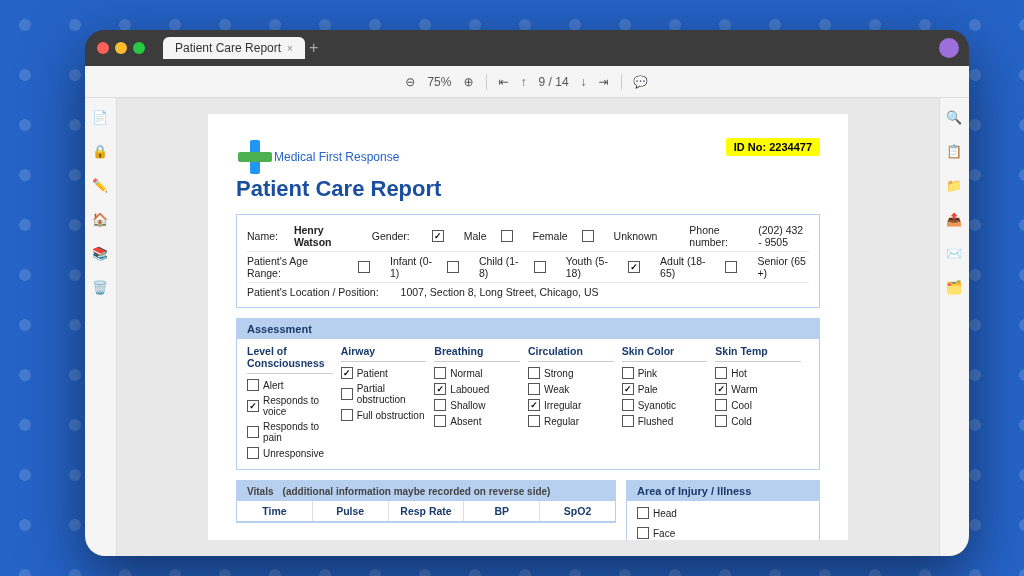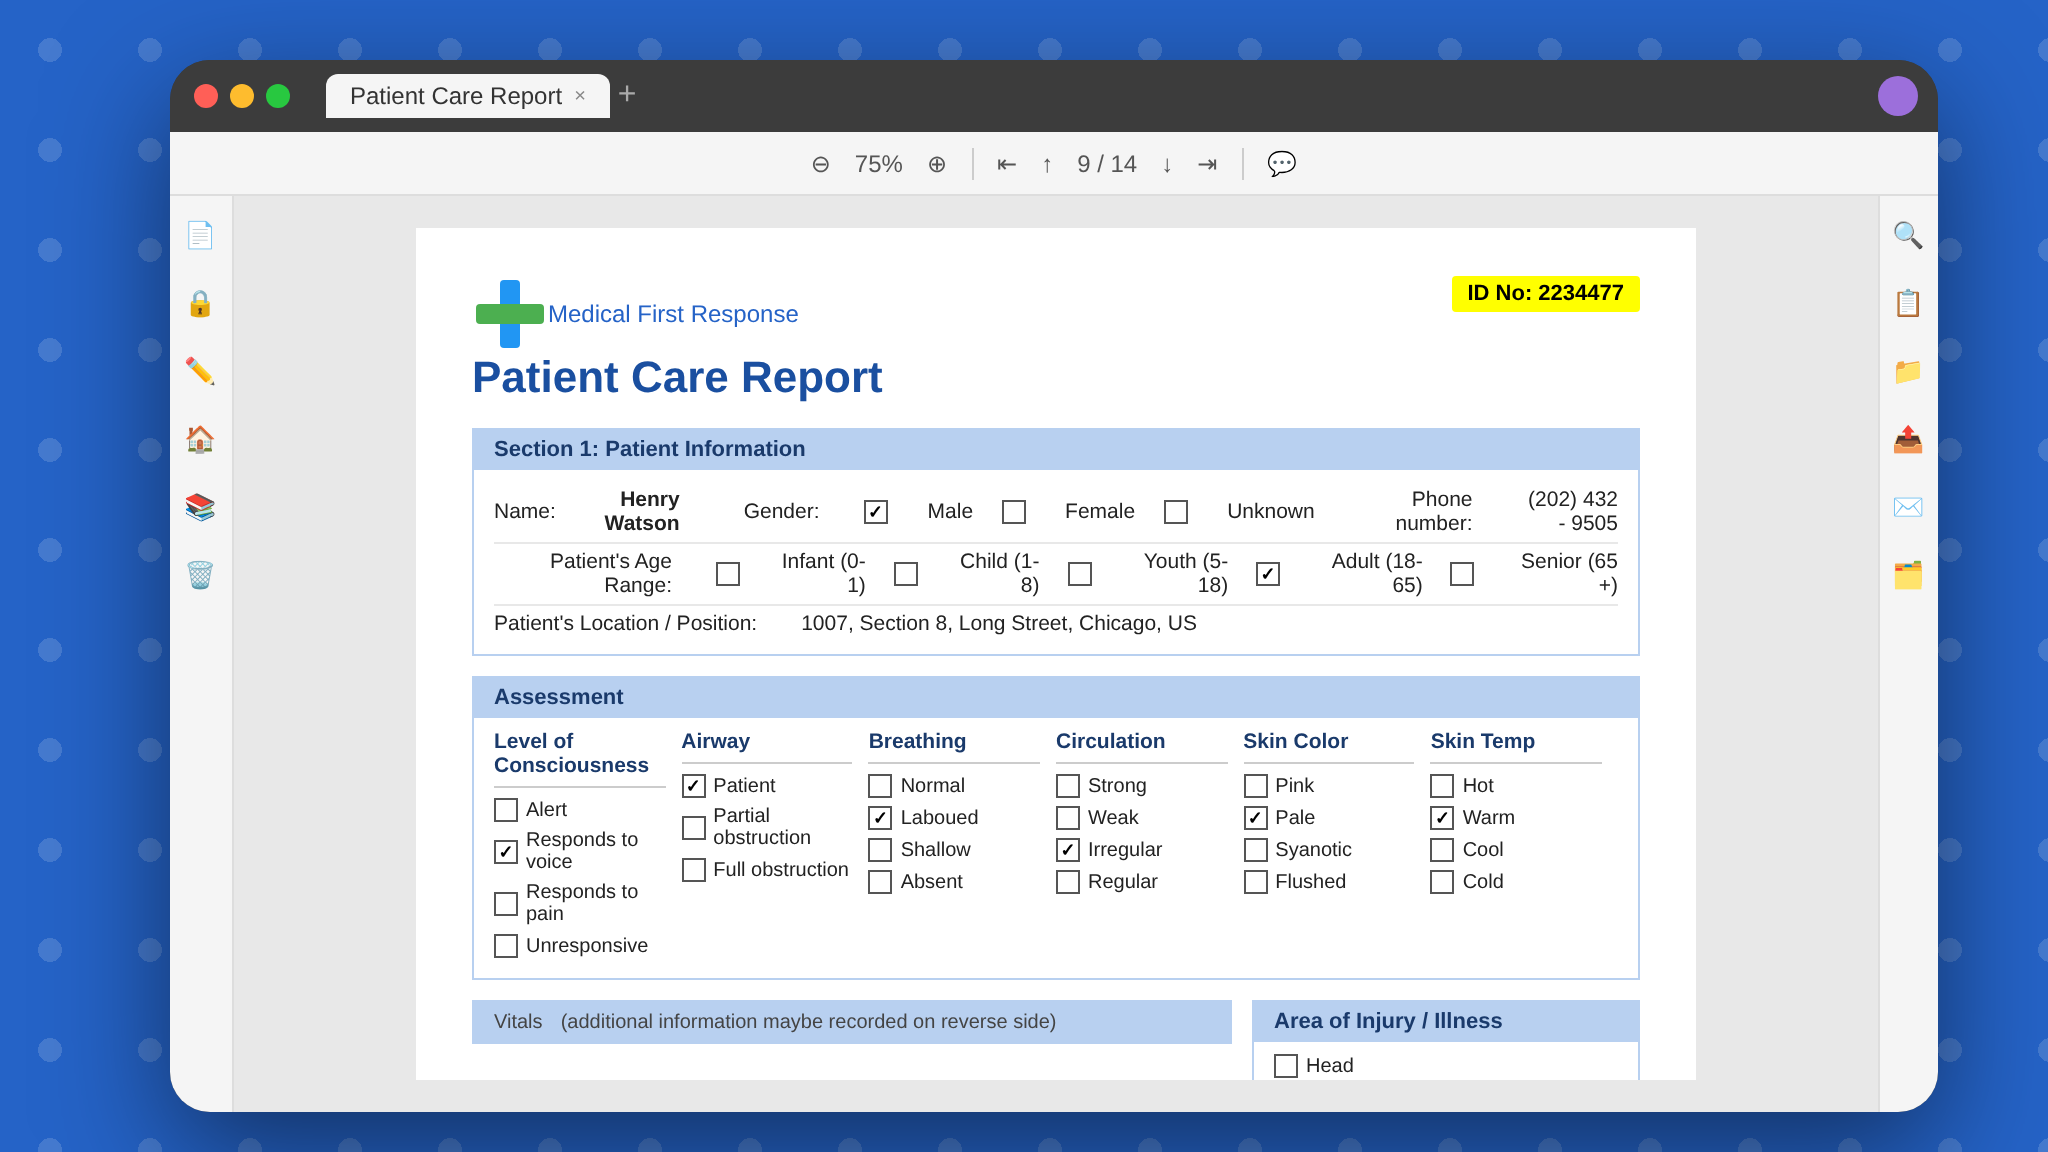--- a/index.html
+++ b/index.html
@@ -234,21 +234,20 @@
       padding: 6px 10px;
     }
 
     .info-row {
       display: flex;
       align-items: center;
       gap: 16px;
       padding: 3px 0;
       font-size: 10.5px;
       border-bottom: 1px solid #e8e8e8;
-      text-align: right;
     }
 
     .info-row:last-child {
       border-bottom: none;
     }
 
     .checkbox-group {
       display: flex;
       align-items: center;
       gap: 14px;
@@ -315,21 +314,21 @@
 
     .vitals-header {
       background: #b8d0f0;
       padding: 4px 10px;
       font-weight: 700;
       font-size: 11px;
       color: #1a3a6b;
     }
 
     .vitals-header span {
-      font-weight: 400;
+      font-weight: 700;
       font-size: 10px;
       color: #444;
     }
 
     .vitals-table-header {
       display: flex;
       border-bottom: 1px solid #b8d0f0;
     }
 
     .vitals-col {
@@ -457,21 +456,20 @@
                 <rect x="2" y="14" width="34" height="10" rx="2" fill="#4CAF50"></rect>
               </svg>
               <div class="logo-title">Medical First Response</div>
             </div>
             <div class="doc-title">Patient Care Report</div>
           </div>
           <div class="id-badge">ID No: 2234477</div>
         </div>
 
         <div class="section-box">
-          <div class="section-header">Section 1: Patient Information</div>
           <div class="section-content">
 
             <div class="info-row">
               <span>Name:</span>
               <span style="font-weight:600; margin-right:16px;">Henry Watson</span>
               <span style="margin-right:6px;">Gender:</span>
               <div class="checkbox-group">
                 <div class="checkbox-item">
                   <div class="cb checked"></div>
                   <span>Male</span>
@@ -648,20 +646,27 @@
         </div>
 
         <div class="bottom-grid">
 
           <div class="vitals-left">
             <div class="vitals-section">
               <div class="vitals-header">
                 <span>Vitals</span>
                 <span style="margin-left:6px;">(additional information maybe recorded on reverse side)</span>
               </div>
+              <div class="vitals-table-header">
+                <div class="vitals-col">Time</div>
+                <div class="vitals-col">Pulse</div>
+                <div class="vitals-col">Resp Rate</div>
+                <div class="vitals-col">BP</div>
+                <div class="vitals-col">SpO2</div>
+              </div>
             </div>
           </div>
 
           <div class="injury-right">
             <div class="injury-header">Area of Injury / Illness</div>
             <div class="injury-content">
               <div class="injury-col">
                 <div class="assess-item">
                   <div class="cb"></div>
                   <span>Head</span>

